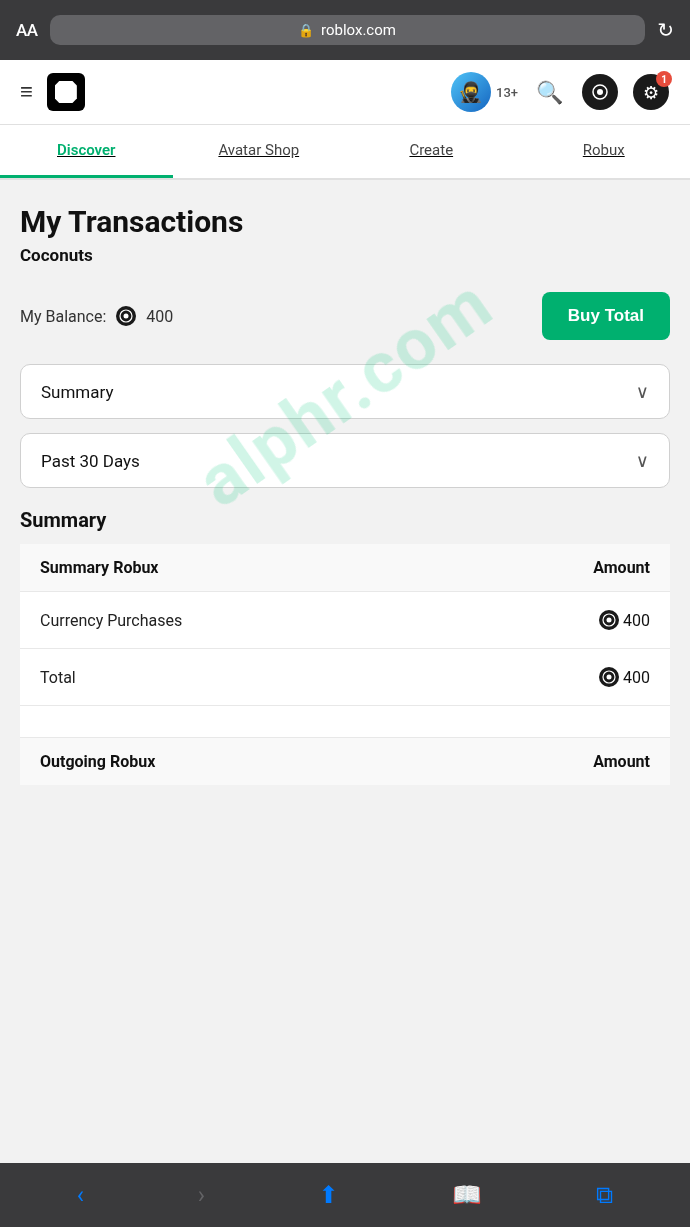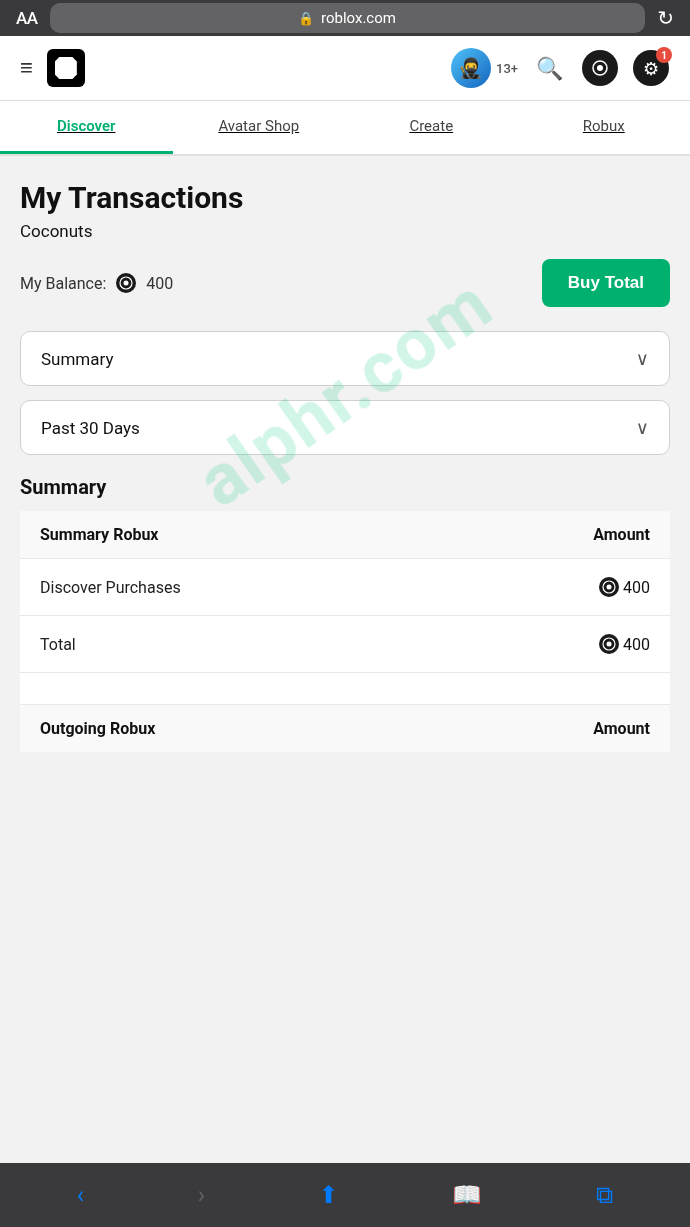--- a/index.html
+++ b/index.html
@@ -13,21 +13,21 @@
       flex-direction: column;
     }
 
     
     .browser-bar {
       background: #3a3a3c;
       padding: 10px 16px;
       display: flex;
       align-items: center;
       gap: 12px;
-      height: 36px;
+      height: 60px;
     }
     .browser-font {
       color: white;
       font-size: 17px;
       font-weight: 500;
       letter-spacing: -0.5px;
     }
     .browser-url-bar {
       flex: 1;
       background: #636366;
@@ -190,23 +190,23 @@
       padding: 24px 20px 20px;
     }
     .page-title {
       font-size: 30px;
       font-weight: 700;
       color: #111;
       margin-bottom: 6px;
     }
     .username {
       font-size: 17px;
-      font-weight: 400;
-      color: #111;
-      margin-bottom: 18px;
+      font-weight: 700;
+      color: #111;
+      margin-bottom: 27px;
     }
     .balance-row {
       display: flex;
       align-items: center;
       justify-content: space-between;
       margin-bottom: 24px;
     }
     .balance-text {
       font-size: 16px;
       color: #333;
@@ -428,21 +428,21 @@
     <div class="section-title">Summary</div>
 
     <div class="transactions-table">
 
       <div class="table-header-row">
         <span class="table-header-label">Summary Robux</span>
         <span class="table-header-label">Amount</span>
       </div>
 
       <div class="table-data-row">
-        <span class="table-row-label">Discover Purchases</span>
+        <span class="table-row-label">Currency Purchases</span>
         <div class="table-row-value">
           <span class="robux-coin">
             <svg width="14" height="14" viewBox="0 0 14 14" fill="none">
               <circle cx="7" cy="7" r="6" stroke="white" stroke-width="1.2" fill="none"></circle>
               <circle cx="7" cy="7" r="2.5" fill="white"></circle>
             </svg>
           </span>
           <span>400</span>
         </div>
       </div>

